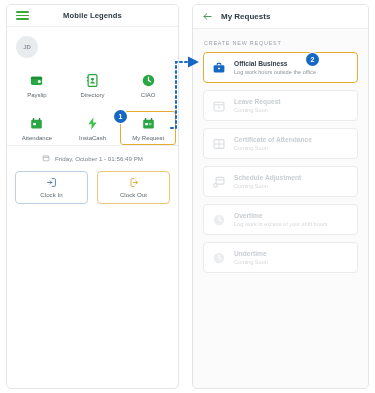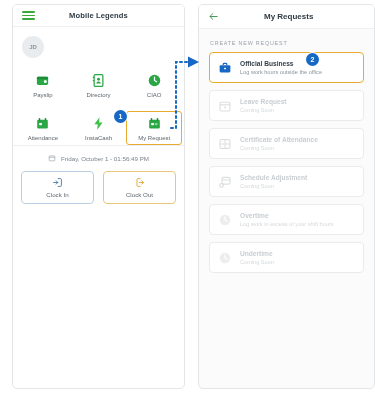--- a/index.html
+++ b/index.html
@@ -2,21 +2,21 @@
 <html><head>
 <meta charset="utf-8">
 <style>
   * { box-sizing: border-box; margin: 0; padding: 0; }
   html, body {
     width: 375px; height: 393px;
     background: #ffffff;
     font-family: "Liberation Sans", sans-serif;
     overflow: hidden;
   }
-  .screens { position: relative; width: 375px; height: 393px; display: flex; justify-content: flex-end; }
+  .screens { position: relative; width: 375px; height: 393px; display: flex; }
 
   
   .panel {
     position: relative;
     background: #ffffff;
     border: 1px solid #e3e6e8;
     border-radius: 5px;
     overflow: hidden;
   }
   .panel-left  { width: 173px; height: 385px; margin: 4px 0 0 6px; }
@@ -70,21 +70,21 @@
   }
   .cbtn span { font-size: 6.2px; color: #5d666d; }
   .cbtn-in  { border: 1px solid #bcd0e3; }
   .cbtn-out { border: 1px solid #e8c77a; }
 
   
   .rheader {
     height: 24px; display: flex; align-items: center; gap: 8px;
     padding-left: 9px; background:#fff; border-bottom: 1px solid #edeff0;
   }
-  .rtitle { font-size: 8px; font-weight: bold; color: #2f3b44; margin-left: 37px; }
+  .rtitle { font-size: 8px; font-weight: bold; color: #2f3b44; }
   .section-label {
     font-size: 5.4px; letter-spacing: .8px; color: #9aa2a9;
     padding: 11px 0 6px 11px; background:#fbfbfc;
   }
   .cards { padding: 0 10px; background:#fbfbfc; }
   .card {
     display: flex; align-items: center; gap: 8px;
     background: #fff; border: 1px solid #e9ebed; border-radius: 4px;
     padding: 7px 8px; margin-bottom: 7px; position: relative; min-height: 30px;
   }

